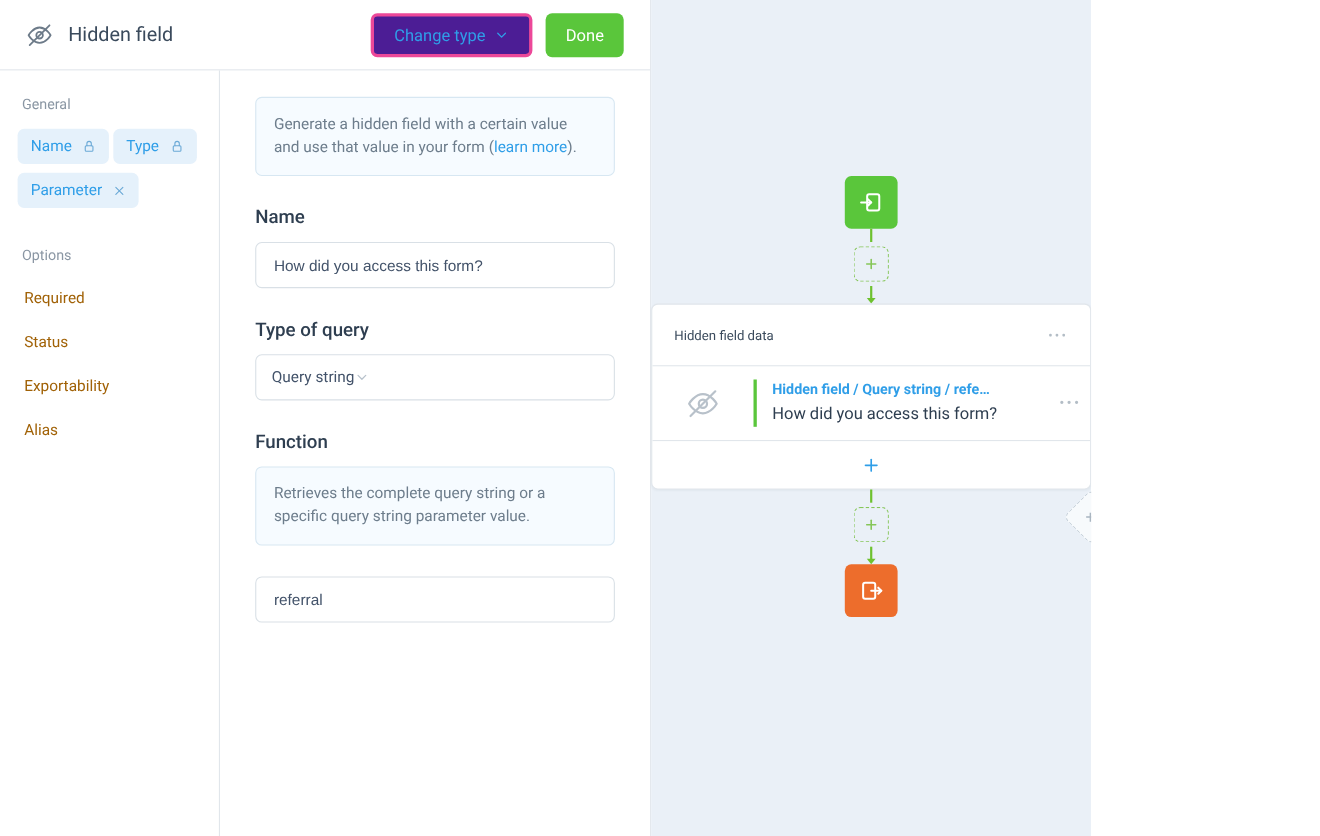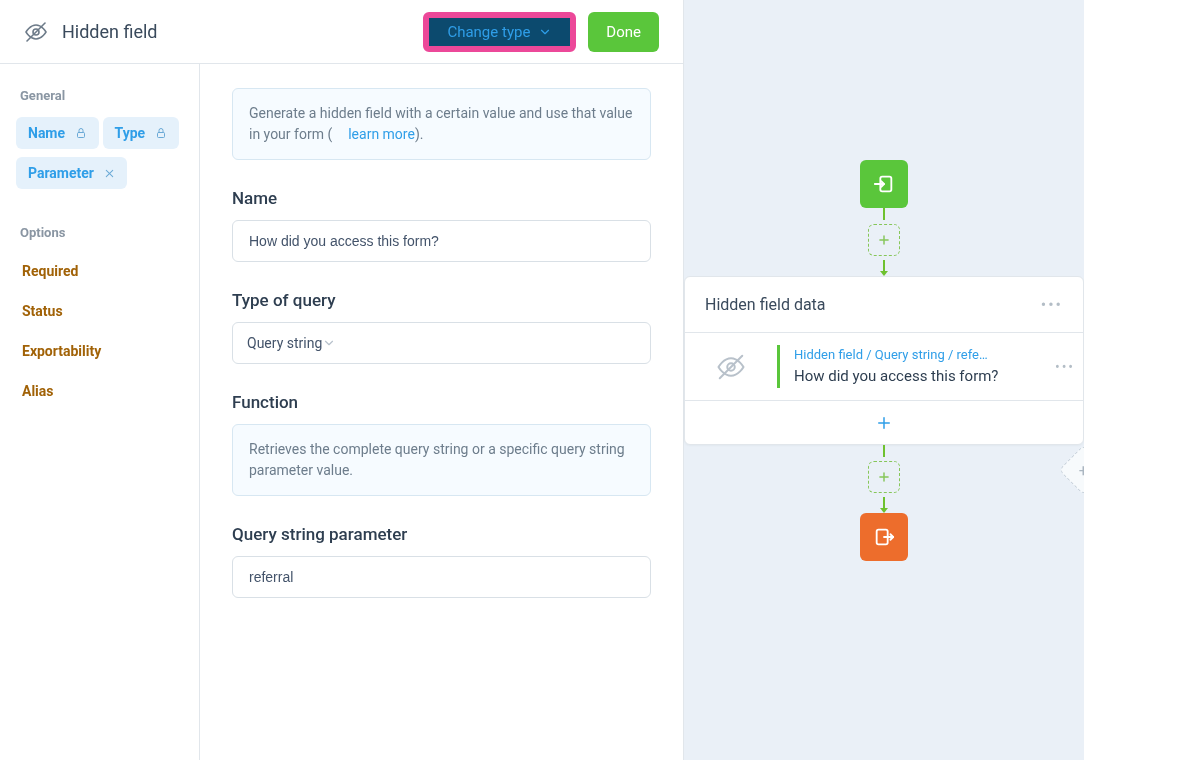--- a/index.html
+++ b/index.html
@@ -12,71 +12,71 @@
     --green:#5ac63b;
     --green-bright:#6ec12f;
     --border:#e1e6eb;
     --panel-bg:#eaf0f7;
     --orange:#ed6d2c;
     --infobox-bg:#f6fbff;
     --infobox-border:#d7e7f2;
   }
   *{box-sizing:border-box;}
   html,body{margin:0;padding:0;width:1200px;height:760px;background:#fff;font-family:-apple-system,BlinkMacSystemFont,"Segoe UI",Roboto,Helvetica,Arial,sans-serif;color:var(--ink);font-size:14px;}
-  .app{display:flex;width:1084px;height:760px;overflow:hidden;}
+  .app{display:flex;width:992px;height:760px;overflow:hidden;}
   .editor{width:720px;height:760px;border-right:1px solid var(--border);display:flex;flex-direction:column;}
   .canvas{flex:1;height:760px;background:var(--panel-bg);position:relative;display:flex;align-items:flex-start;justify-content:center;}
 
   
   .hdr{height:64px;display:flex;align-items:center;justify-content:space-between;padding:0 24px;border-bottom:1px solid var(--border);}
   .hdr-left{display:flex;align-items:center;gap:14px;}
   .hdr-title{font-size:18px;color:#3a4a5c;}
   .hdr-actions{display:flex;align-items:center;gap:12px;}
   .btn{height:40px;border-radius:6px;display:inline-flex;align-items:center;justify-content:center;padding:0 18px;font-size:15px;cursor:pointer;user-select:none;}
-  .btn-outline{border:6px solid #ec4899;color:var(--blue);background:#0c4a6e;gap:8px;}
+  .btn-outline{border:3px solid #ec4899;color:var(--blue);background:#4c1d95;gap:8px;}
   .btn-outline .chev{display:inline-block;}
   .btn-solid{background:var(--green);color:#fff;border:none;}
 
   
   .body{flex:1;display:flex;min-height:0;}
-  .sidebar{width:200px;border-right:1px solid var(--border);padding:24px 16px;font-weight:bold;}
+  .sidebar{width:200px;border-right:1px solid var(--border);padding:24px 16px;}
   .side-heading{color:var(--muted);font-size:13px;margin:0 0 14px 4px;}
   .side-group{margin-bottom:28px;}
   .side-pill{display:inline-flex;align-items:center;gap:10px;height:32px;padding:0 12px;border-radius:6px;margin:0 0 8px 0;font-size:14px;cursor:pointer;}
   .side-pill.active{background:var(--blue-soft);color:var(--blue);}
   .side-pill .pill-x{color:#6aa9d6;}
   .side-item{height:34px;display:flex;align-items:center;padding:0 6px;color:#a16207;cursor:pointer;font-size:14px;margin-bottom:6px;}
 
   
   .content{flex:1;padding:24px 32px 40px 32px;overflow:auto;}
   .section{margin-bottom:28px;}
   .sec-title{font-size:17px;color:#2e3e50;margin:0 0 12px 0;font-weight:500;}
   .infobox{border:1px solid var(--infobox-border);background:var(--infobox-bg);border-radius:6px;padding:14px 16px;color:#6d7d8c;font-size:14px;line-height:1.5;}
-  .infobox a{color:var(--blue-link);text-decoration:none;margin-left:16px;}
+  .infobox a{color:var(--blue-link);text-decoration:none;}
   .field{width:100%;height:42px;border:1px solid #d9e0e6;border-radius:6px;padding:0 14px;background:#fff;color:#43536a;font-size:14px;display:flex;align-items:center;}
   .field input{border:none;outline:none;width:100%;font-size:14px;color:#43536a;background:transparent;}
   .select{justify-content:flex-start;cursor:pointer;}
   .select .chev-d{color:#b8c2cc;}
 
   
   .flow{width:400px;margin-top:160px;display:flex;flex-direction:column;align-items:center;position:relative;}
   .node-sq{width:48px;height:48px;border-radius:6px;display:flex;align-items:center;justify-content:center;color:#fff;}
   .node-start{background:var(--green);}
   .node-end{background:var(--orange);}
   .connector{width:2px;height:12px;background:var(--green-bright);}
   .add-slot{width:32px;height:32px;border:1.5px dashed #86c659;border-radius:6px;display:flex;align-items:center;justify-content:center;color:#86c659;cursor:pointer;margin:4px 0;background:#fff0;}
   .arrow-down{width:0;height:0;border-left:4px solid transparent;border-right:4px solid transparent;border-top:5px solid var(--green-bright);margin-top:-1px;}
   .card{width:400px;background:#fff;border:1px solid var(--border);border-radius:6px;overflow:hidden;box-shadow:0 1px 2px rgba(30,40,55,0.04);}
-  .card-head{height:56px;display:flex;align-items:center;justify-content:space-between;padding:0 20px;border-bottom:1px solid var(--border);color:#3a4a5c;font-size:16px;}
+  .card-head{height:56px;display:flex;align-items:center;justify-content:space-between;padding:0 20px;border-bottom:1px solid var(--border);color:#3a4a5c;font-size:12px;}
   .dots{color:#b3bdc6;letter-spacing:2px;cursor:pointer;}
   .card-row{display:flex;align-items:stretch;}
   .card-icon{width:92px;display:flex;align-items:center;justify-content:center;color:#bcc6cf;}
   .card-bar{width:3px;background:var(--green);margin:12px 0;}
   .card-text{flex:1;padding:14px 12px 14px 14px;}
-  .card-crumb{color:var(--blue);font-size:13px;margin-bottom:4px;white-space:nowrap;overflow:hidden;text-overflow:ellipsis;}
+  .card-crumb{color:var(--blue);font-size:13px;margin-bottom:4px;white-space:nowrap;overflow:hidden;text-overflow:ellipsis;font-weight:bold;}
   .card-q{color:#2e3e50;font-size:15px;line-height:1.35;}
   .card-menu{width:36px;display:flex;align-items:center;justify-content:center;}
   .card-foot{height:44px;border-top:1px solid var(--border);display:flex;align-items:center;justify-content:center;cursor:pointer;}
   .plus-blue{color:var(--blue);font-size:20px;line-height:1;}
 
   
   .edge-add{position:absolute;right:-18px;top:452px;width:36px;height:36px;border:1.5px dashed #c7d1da;border-radius:6px;transform:rotate(45deg);display:flex;align-items:center;justify-content:center;background:#f7fafc;cursor:pointer;}
   .edge-add span{transform:rotate(-45deg);color:#aab6c1;font-size:16px;}
 
   svg{display:block;}
@@ -193,21 +193,20 @@
             </span>
           </div>
         </div>
 
         <div class="section">
           <div class="sec-title">Function</div>
           <div class="infobox">Retrieves the complete query string or a specific query string parameter value.</div>
         </div>
 
         <div class="section">
-          <div class="sec-title">Query string parameter</div>
           <div class="field">
             <input type="text" value="referral" style="">
           </div>
         </div>
 
       </div>
     </div>
   </div>
 
   <div class="canvas">

